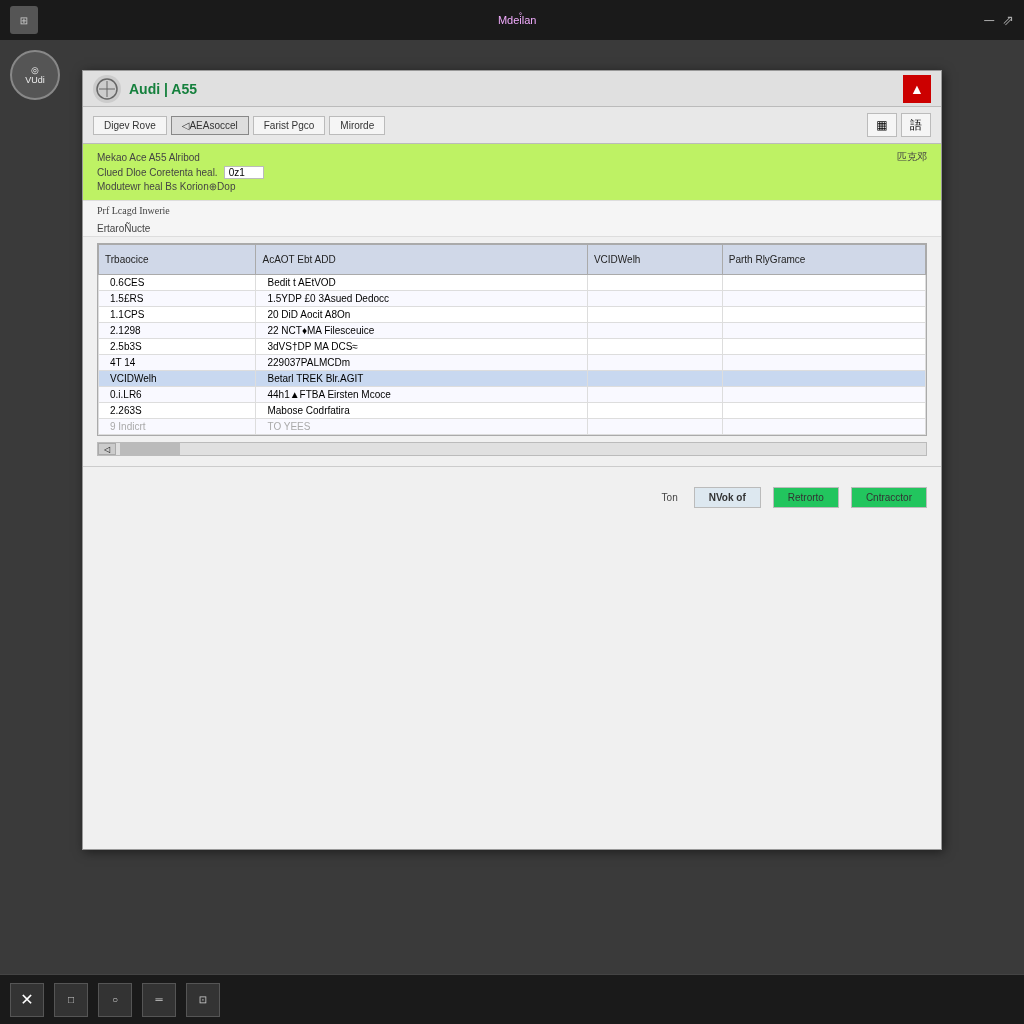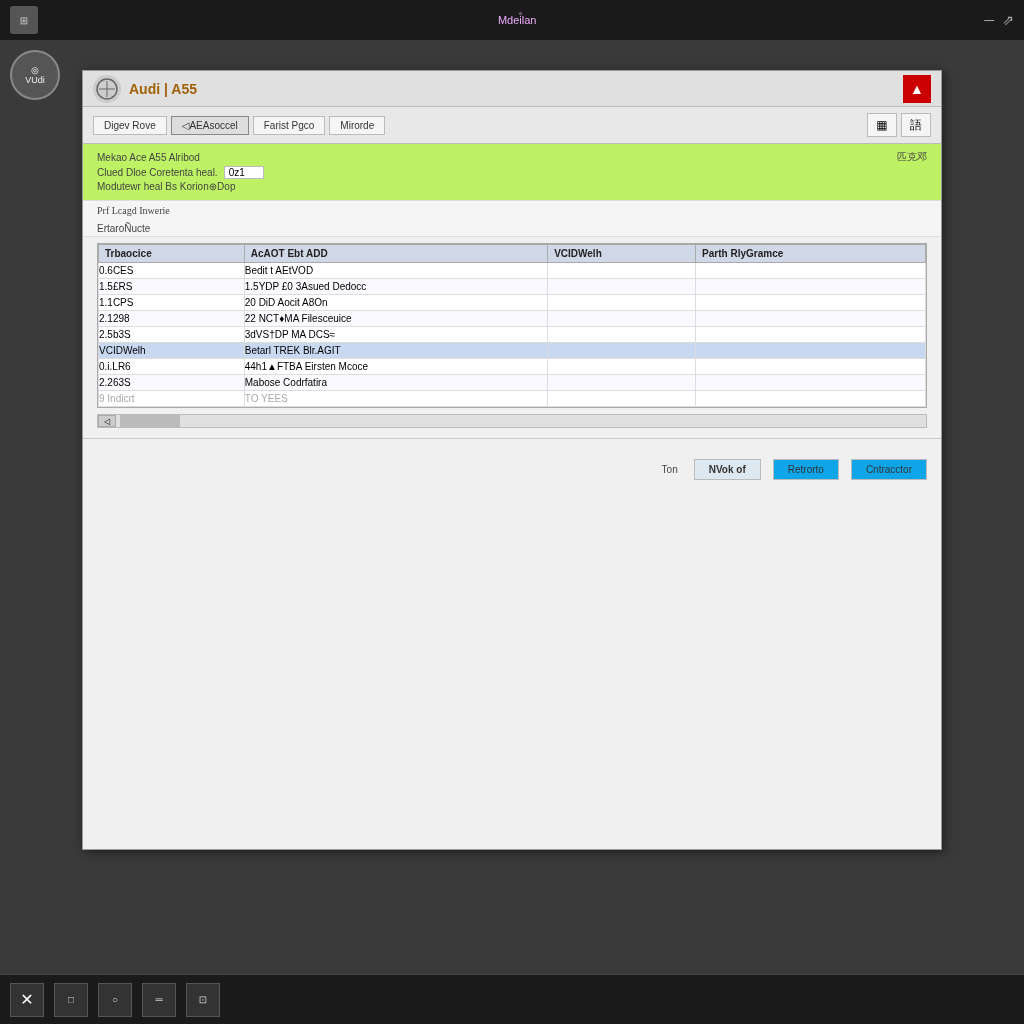--- a/index.html
+++ b/index.html
@@ -82,21 +82,21 @@
       border-radius: 50%;
       display: flex;
       align-items: center;
       justify-content: center;
       font-size: 9px;
       color: #333;
     }
     .dialog-title {
       font-size: 14px;
       font-weight: bold;
-      color: #a16207;
+      color: #15803d;
       text-align: center;
     }
     .dialog-close-btn {
       background: #cc0000;
       color: white;
       width: 28px;
       height: 28px;
       border: none;
       cursor: pointer;
       font-size: 14px;
@@ -206,40 +206,40 @@
     table {
       width: 100%;
       border-collapse: collapse;
       font-size: 10px;
     }
     thead tr {
       background: #d0d8e8;
     }
     thead th {
       border: 1px solid #aaa;
-      padding: 3px 6px;
+      padding: 9px 6px;
       text-align: left;
-      font-weight: bold;
+      font-weight: normal;
       color: #222;
     }
     tbody tr {
       border-bottom: 1px solid #ddd;
     }
     tbody tr:nth-child(even) {
       background: #f9f9ff;
     }
     tbody tr.highlighted {
       background: #c8d8f0;
     }
     tbody tr.grayed {
       color: #aaa;
     }
     tbody td {
       border: 1px solid #ddd;
-      padding: 2px 0;
+      padding: 2px 11px;
     }
 
     
     .scrollbar-area {
       margin: 2px 14px;
       height: 14px;
       background: #e0e0e0;
       border: 1px solid #bbb;
       display: flex;
       align-items: center;
@@ -260,21 +260,21 @@
       gap: 12px;
       border-top: 1px solid #ccc;
       margin-top: 10px;
     }
     .bottom-label {
       font-size: 10px;
       color: #444;
       margin-right: 4px;
     }
     .bottom-btn {
-      background: #0ea5e9;
+      background: #22c55e;
       border: 1px solid #bbb;
       padding: 4px 14px;
       font-size: 10px;
       cursor: pointer;
       color: #333;
     }
     .bottom-btn.primary {
       background: #dde8f0;
       font-weight: bold;
     }
@@ -414,20 +414,26 @@
               <td>22 NCT♦MA Filesceuice</td>
               <td></td>
               <td></td>
             </tr>
             <tr>
               <td>2.5b3S</td>
               <td>3dVS†DP MA DCS≈</td>
               <td></td>
               <td></td>
             </tr>
+            <tr>
+              <td>4T 14</td>
+              <td>229037PALMCDm</td>
+              <td></td>
+              <td></td>
+            </tr>
             <tr class="highlighted">
               <td>VCIDWelh</td>
               <td>Betarl TREK Blr.AGIT</td>
               <td></td>
               <td></td>
             </tr>
             <tr>
               <td>0.i.LR6</td>
               <td>44h1▲FTBA Eirsten Mcoce</td>
               <td></td>

